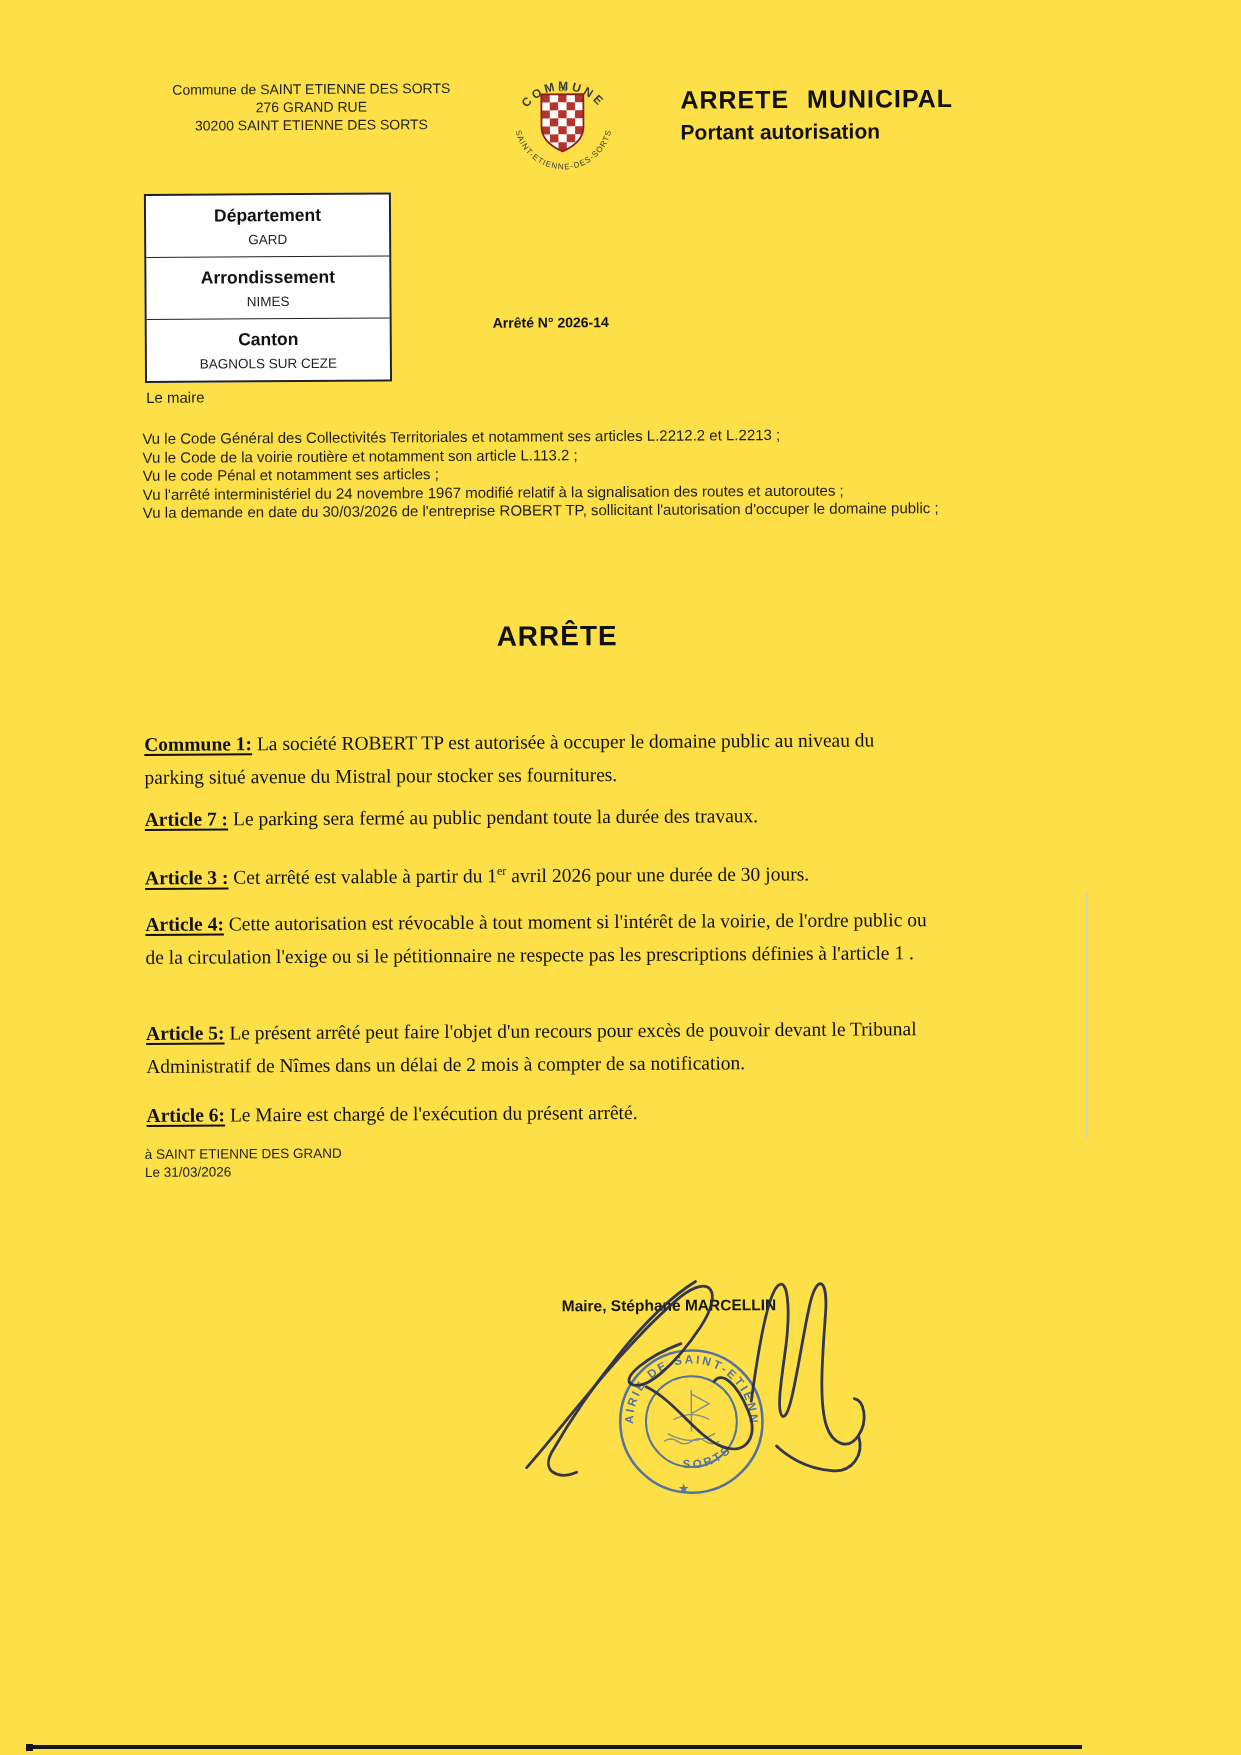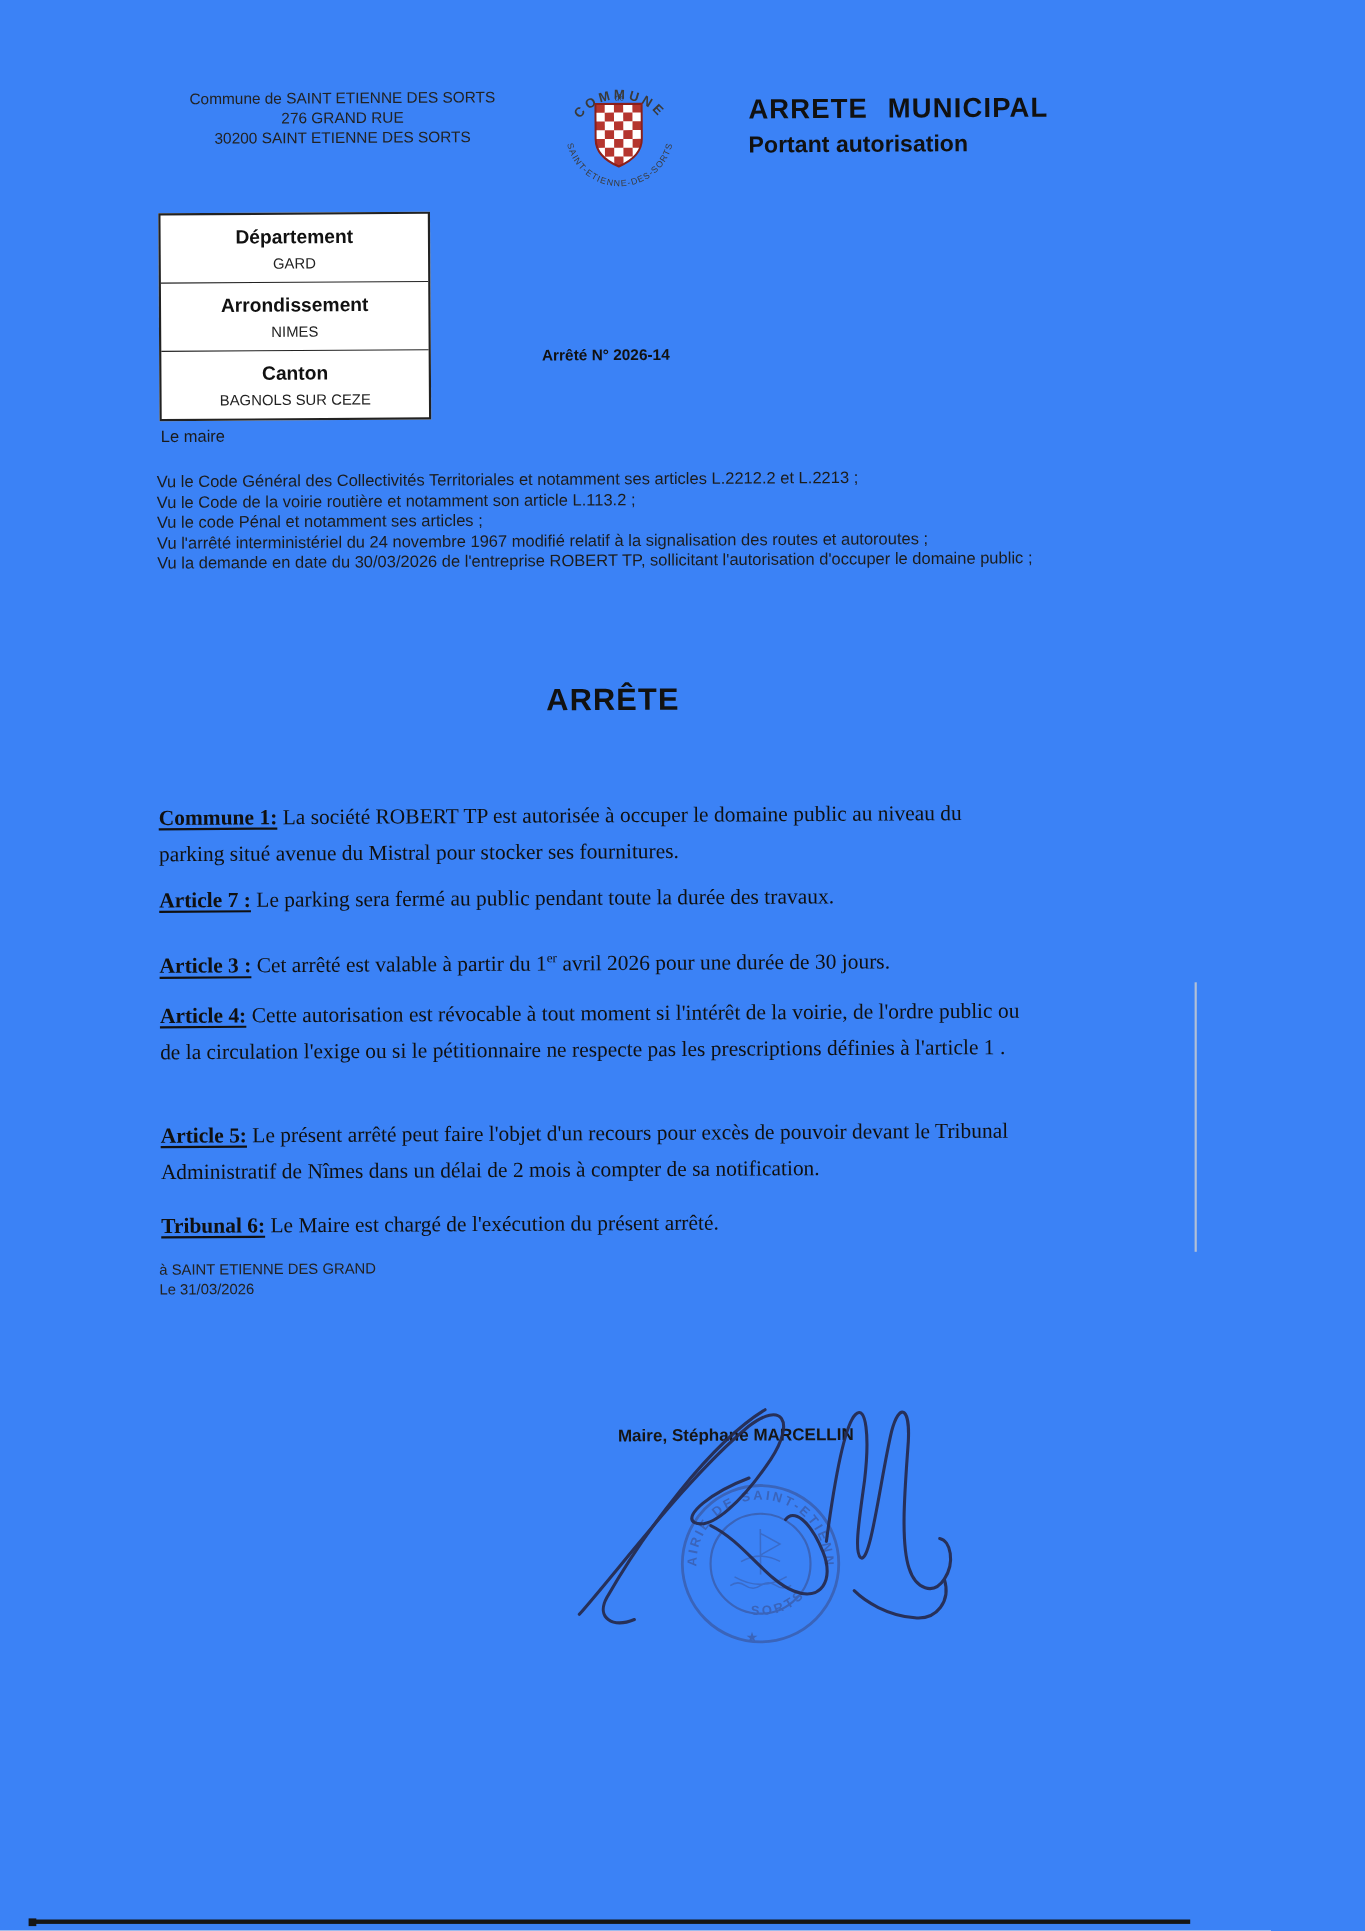--- a/index.html
+++ b/index.html
@@ -1,18 +1,18 @@
 <!DOCTYPE html>
 <html><head>
 <meta charset="utf-8">
 <style>
   html,body { margin:0; padding:0; background:#e8e8e8; }
   .page {
     position:relative; width:1241px; height:1755px; margin:0 auto;
-    background:#3b82f6; overflow:hidden;
+    background:#fde047; overflow:hidden;
     font-family:"Liberation Sans", sans-serif; color:#1a1a1a;
   }
   .tilt { position:absolute; inset:0; transform:rotate(-0.35deg); transform-origin:50% 40%; }
 
   
   .commune-block { position:absolute; left:155px; top:78px; width:320px; text-align:center;
     font-size:14px; line-height:18px; color:#222; }
   .seal { position:absolute; left:506px; top:62px; width:122px; height:122px; }
   .title-block { position:absolute; left:684px; top:86px; color:#111; }
   .title-main { font-size:25px; font-weight:bold; letter-spacing:1px; word-spacing:10px; }
@@ -150,21 +150,21 @@
     </p>
     <p class="article" style="top:905px">
       <span class="alabel">Article 4:</span>
       <span>Cette autorisation est révocable à tout moment si l'intérêt de la voirie, de l'ordre public ou de la circulation l'exige ou si le pétitionnaire ne respecte pas les prescriptions définies à l'article 1 .</span>
     </p>
     <p class="article" style="top:1014px">
       <span class="alabel">Article 5:</span>
       <span>Le présent arrêté peut faire l'objet d'un recours pour excès de pouvoir devant le Tribunal Administratif de Nîmes dans un délai de 2 mois à compter de sa notification.</span>
     </p>
     <p class="article" style="top:1096px">
-      <span class="alabel">Tribunal 6:</span>
+      <span class="alabel">Article 6:</span>
       <span>Le Maire est chargé de l'exécution du présent arrêté.</span>
     </p>
 
     <div class="place-date">
       <div>à SAINT ETIENNE DES GRAND</div>
       <div>Le 31/03/2026</div>
     </div>
 
     <div class="signer">Maire, Stéphane MARCELLIN</div>
 

